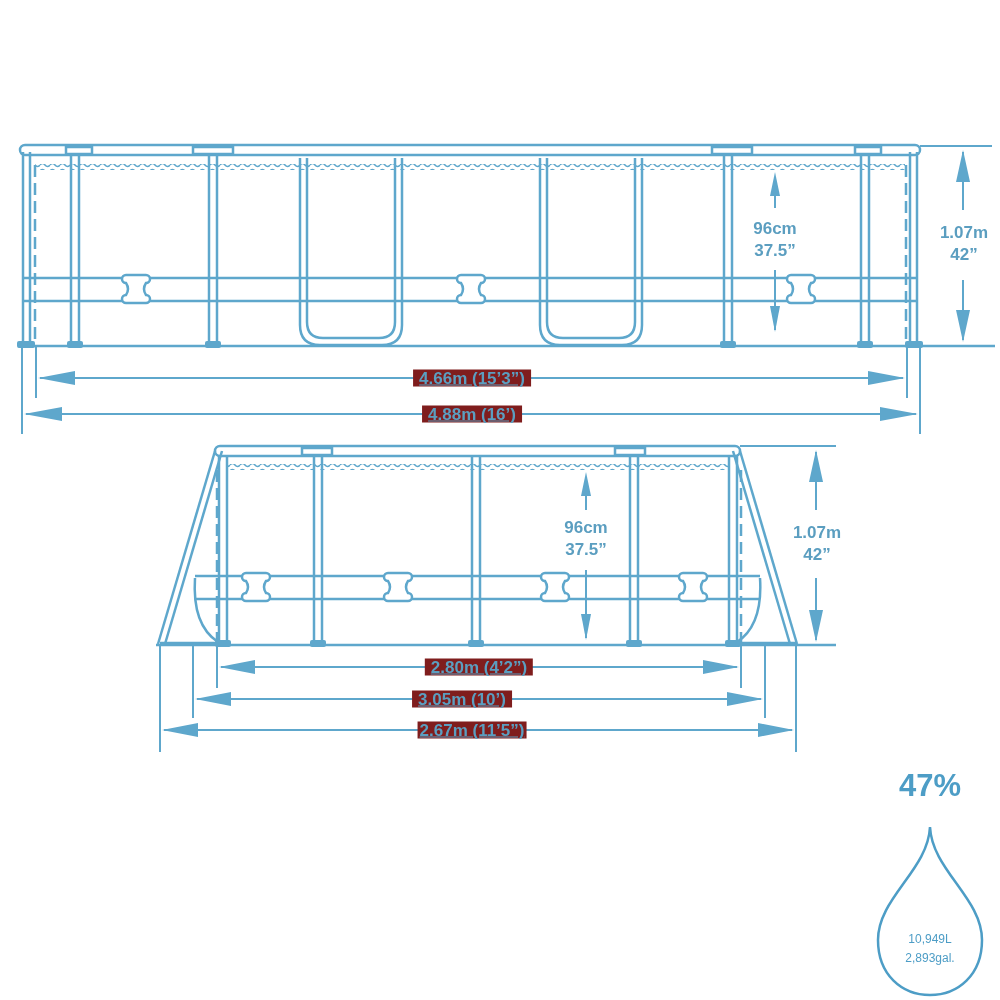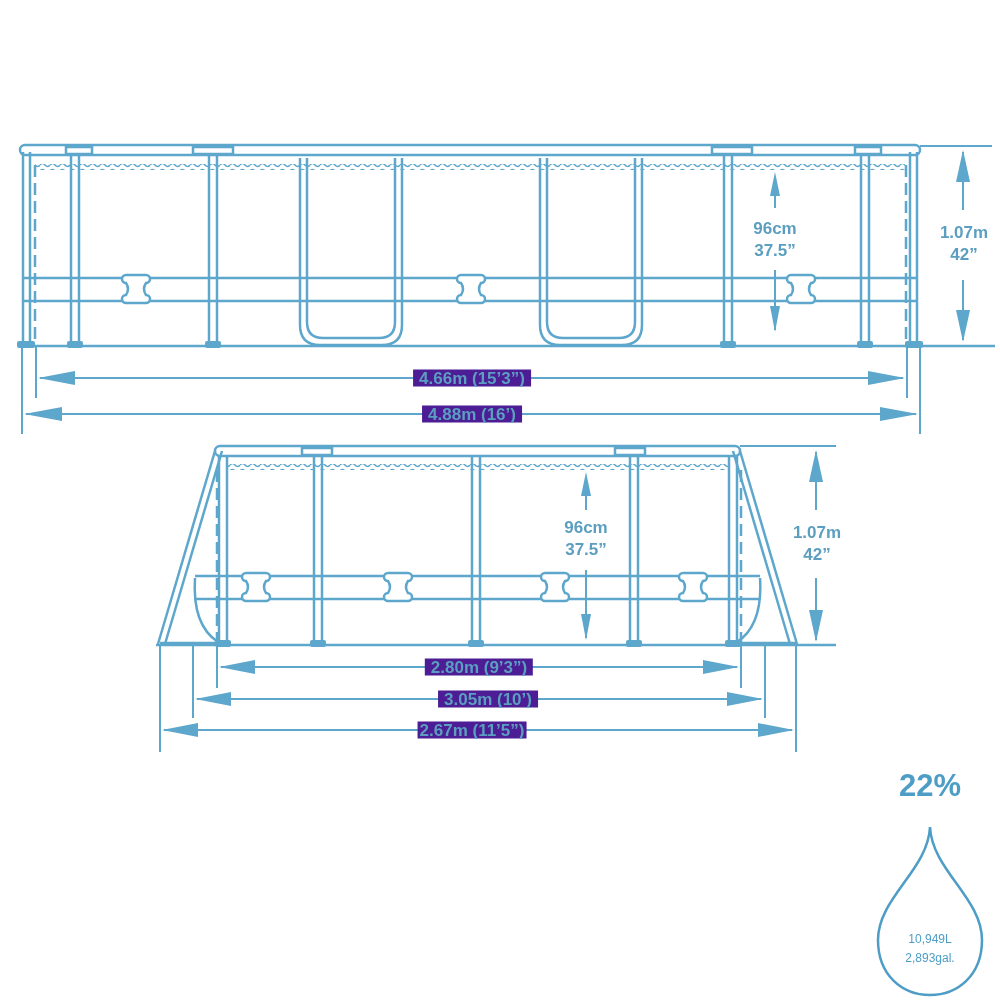--- a/index.html
+++ b/index.html
@@ -1,19 +1,19 @@
 <!DOCTYPE html>
 <html><head>
 <meta charset="utf-8">
 <style>
   html, body { margin: 0; padding: 0; background: #ffffff; }
   body { width: 1000px; height: 1000px; position: relative; overflow: hidden; font-family: "Liberation Sans", sans-serif; }
   #diagram { position: absolute; left: 0; top: 0; width: 1000px; height: 1000px; }
   .lbl { position: absolute; color: #5b9ec0; font-weight: bold; font-family: "Liberation Sans", sans-serif; white-space: nowrap; text-align: center; line-height: 1; }
-  .dim { font-size: 17px; background: #4c1d95; padding: 0 6px; transform: translate(-50%, -50%); }
+  .dim { font-size: 17px; background: #7f1d1d; padding: 0 6px; transform: translate(-50%, -50%); text-decoration: underline; }
   .vdim { font-size: 17px; transform: translate(-50%, 0); line-height: 22px; }
   .pct { font-size: 31px; color: #4d9dc6; transform: translate(-50%, 0); }
   .vol { font-size: 12px; font-weight: normal; color: #4d9dc6; transform: translate(-50%, 0); line-height: 19px; }
 </style>
 </head>
 <body>
 
 <svg id="diagram" viewBox="0 0 1000 1000" xmlns="http://www.w3.org/2000/svg">
   <defs>
     <pattern id="wave" x="0" y="0" width="10" height="6" patternUnits="userSpaceOnUse">
@@ -206,21 +206,21 @@
 <div class="lbl dim" style="left:472px; top:414px;">4.88m (16’)</div>
 
 <div class="lbl vdim" style="left:586px; top:517px;">
   <div>96cm</div>
   <div>37.5”</div>
 </div>
 <div class="lbl vdim" style="left:817px; top:522px;">
   <div>1.07m</div>
   <div>42”</div>
 </div>
-<div class="lbl dim" style="left:479px; top:667px;">2.80m (9’3”)</div>
-<div class="lbl dim" style="left:488px; top:699px;text-align:right;">3.05m (10’)</div>
+<div class="lbl dim" style="left:479px; top:667px;">2.80m (4’2”)</div>
+<div class="lbl dim" style="left:462px; top:699px;text-align:right;">3.05m (10’)</div>
 <div class="lbl dim" style="left:472px; top:730px; padding:0 2px;">2.67m (11’5”)</div>
 
-<div class="lbl pct" style="left:930px; top:770px;">22%</div>
+<div class="lbl pct" style="left:930px; top:770px;">47%</div>
 <div class="lbl vol" style="left:930px; top:930px;">
   <div>10,949L</div>
   <div>2,893gal.</div>
 </div>
 
 </body></html>

